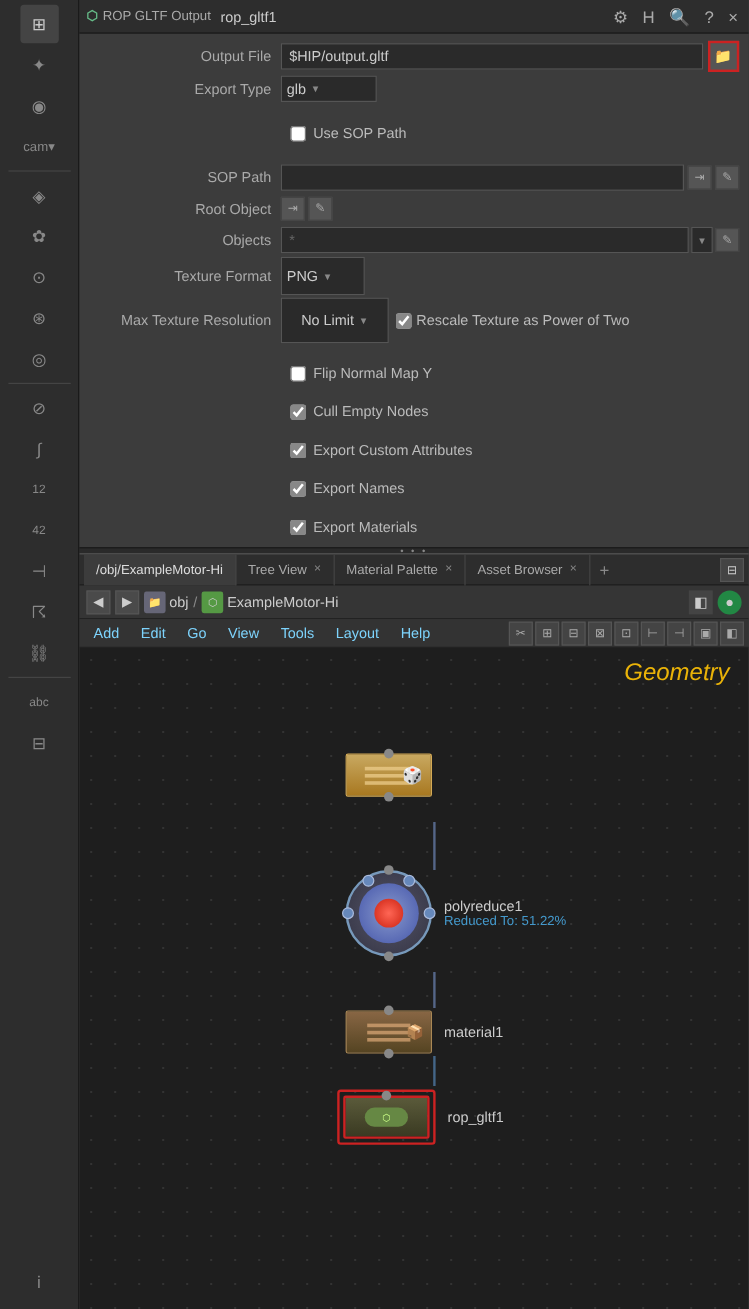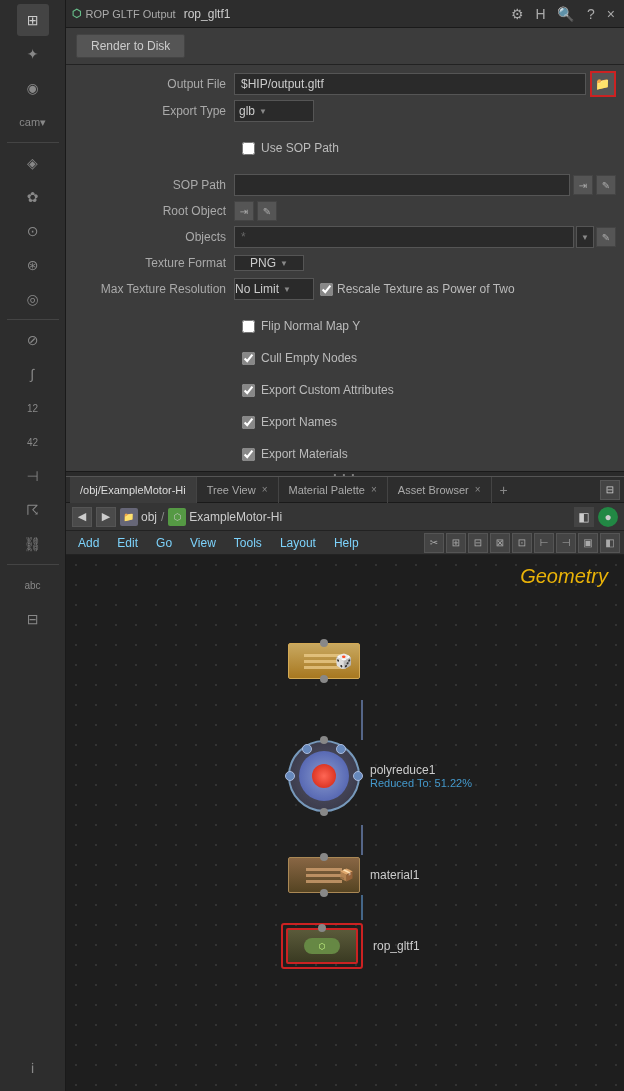--- a/index.html
+++ b/index.html
@@ -166,40 +166,39 @@
       height: 22px;
       display: flex; align-items: center; justify-content: center;
       font-size: 8px;
       cursor: pointer;
     }
     .png-dropdown {
       display: flex;
       align-items: center;
       background: #2a2a2a;
       border: 1px solid #555;
-      height: 16px;
+      height: 32px;
       padding: 0 4px;
       gap: 4px;
       cursor: pointer;
       min-width: 70px;
-      justify-content: center;
     }
 
     .max-texture-control {
       display: flex;
       align-items: center;
       gap: 6px;
     }
     .no-limit-dropdown {
       display: flex;
       align-items: center;
       background: #2a2a2a;
       border: 1px solid #555;
-      height: 22px;
-      padding: 0 0;
+      height: 38px;
+      padding: 0 16px;
       gap: 4px;
       cursor: pointer;
       min-width: 80px;
     }
     .rescale-check {
       display: flex; align-items: center; gap: 4px;
     }
     .rescale-check input[type="checkbox"] {
       accent-color: #888;
       width: 13px; height: 13px;
@@ -622,23 +621,20 @@
       <span style="margin-left:8px; color:#ccc; font-size:12px;">rop_gltf1</span>
       <div class="top-toolbar-right">
         <span class="toolbar-icon-btn">⚙</span>
         <span class="toolbar-icon-btn">H</span>
         <span class="toolbar-icon-btn">🔍</span>
         <span class="toolbar-icon-btn">?</span>
         <span class="toolbar-icon-btn">×</span>
       </div>
     </div>
 
-    <div class="render-bar">
-      <button class="render-to-disk-btn">Render to Disk</button>
-    </div>
 
     <div class="form-section">
 
       <div class="form-row">
         <div class="form-label">Output File</div>
         <div class="form-control">
           <input class="text-input" type="text" style="flex: 1 1 0%;" value="$HIP/output.gltf">
           <div class="file-btn" style="background:#555;border:2px solid #cc2222;width:26px;height:26px;display:flex;align-items:center;justify-content:center;cursor:pointer;">
             <span style="font-size:12px;">📁</span>
           </div>

